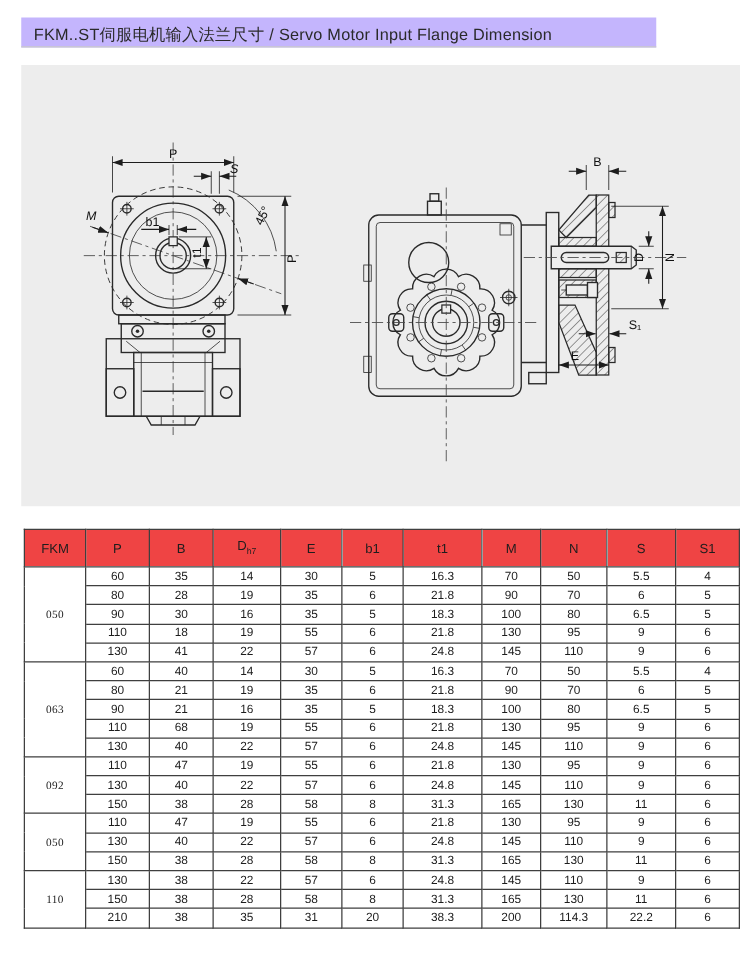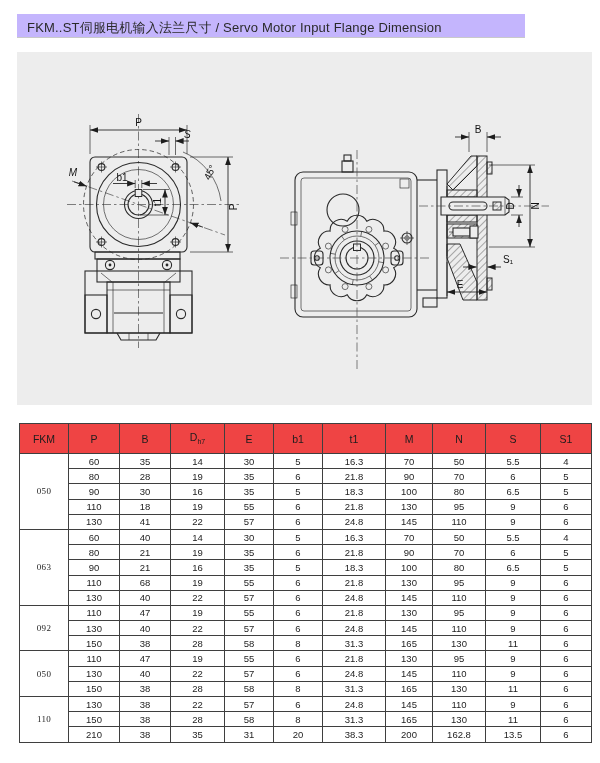--- a/index.html
+++ b/index.html
@@ -516,18 +516,18 @@
         <td>6</td>
       </tr>
       <tr>
         <td>210</td>
         <td>38</td>
         <td>35</td>
         <td>31</td>
         <td>20</td>
         <td>38.3</td>
         <td>200</td>
-        <td>162.8</td>
-        <td>13.5</td>
+        <td>114.3</td>
+        <td>22.2</td>
         <td>6</td>
       </tr>
     </tbody>
 </table>
 
 </body></html>

